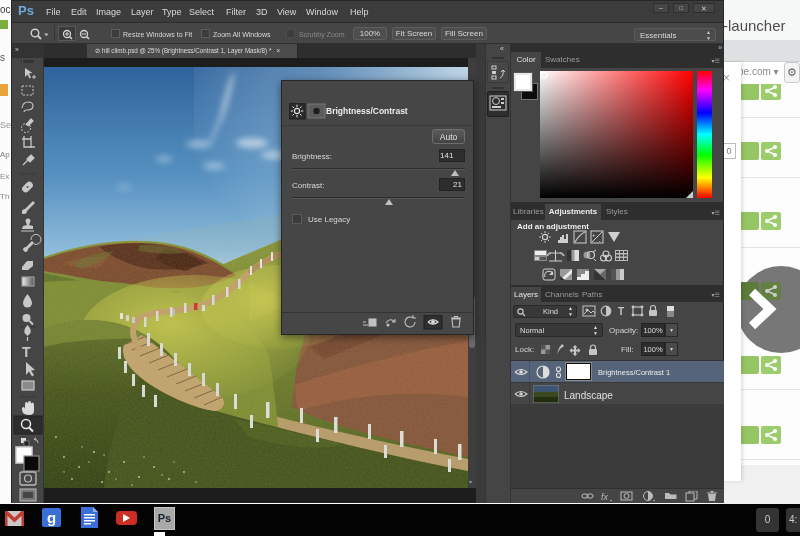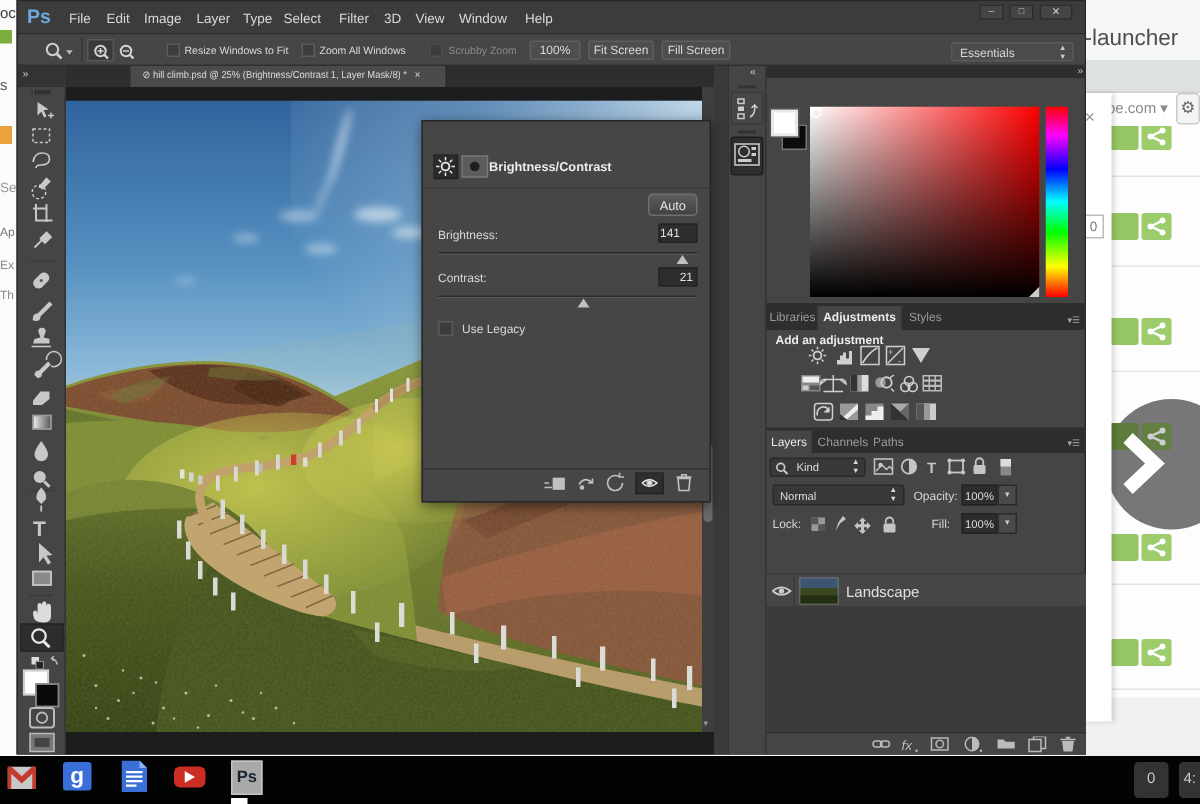--- a/index.html
+++ b/index.html
@@ -443,20 +443,25 @@
           <rect x="13" y="6" width="3" height="2" fill="#ccc"></rect>
           <rect x="13" y="10" width="3" height="2" fill="#ccc"></rect>
           <rect x="4" y="14" width="9" height="2" fill="#ccc"></rect>
         </svg>
     </div>
   </div>
 
   <div class="abs" style="left:498px;top:43px;width:213px;height:459px;background:#454545;border-left:1px solid #333;" id="panels">
 
     <div class="abs" style="left:0;top:0;width:213px;height:8px;background:#2e2e2e;color:#bbb;font-size:7px;text-align:right;line-height:8px;">»&nbsp;</div>
+    <div class="abs" style="left:0;top:8px;width:213px;height:16px;background:#2e2e2e;">
+      <div class="abs" style="left:0;top:0;width:30px;height:16px;background:#454545;color:#e0e0e0;font-size:8px;text-align:center;line-height:16px;">Color</div>
+      <div class="abs" style="left:34px;top:0;color:#9a9a9a;font-size:8px;line-height:16px;">Swatches</div>
+      <div class="abs" style="right:4px;top:5px;color:#aaa;font-size:6px;">▾☰</div>
+    </div>
 
     <div class="abs" style="left:10px;top:39px;width:17px;height:17px;background:#0c0c0c;border:1px solid #777;"></div>
     <div class="abs" style="left:3px;top:29px;width:18px;height:18px;background:#fff;border:2px solid #e8e8e8;outline:1px solid #555;"></div>
 
     <svg class="abs" style="left:29px;top:27px;" width="153" height="127">
       <defs>
         <linearGradient id="satg" x1="0" y1="0" x2="1" y2="0">
             <stop offset="0" stop-color="#fff"></stop>
             <stop offset="1" stop-color="#f00"></stop>
           </linearGradient>
@@ -594,21 +599,21 @@
       <div class="abs" style="left:34px;top:0;color:#9a9a9a;font-size:8px;line-height:15px;">Channels</div>
       <div class="abs" style="left:71px;top:0;color:#9a9a9a;font-size:8px;line-height:15px;">Paths</div>
       <div class="abs" style="right:4px;top:4px;color:#aaa;font-size:6px;">▾☰</div>
     </div>
 
     <div class="abs" style="left:2px;top:261px;width:64px;height:13px;background:#383838;border:1px solid #2a2a2a;border-radius:2px;color:#ddd;font-size:7.5px;line-height:12px;">
       <svg style="position:absolute;left:3px;top:2px;" width="9" height="9">
           <circle cx="3.5" cy="3.5" r="2.6" fill="none" stroke="#ccc" stroke-width="1.1"></circle>
           <line x1="5.5" y1="5.5" x2="8" y2="8" stroke="#ccc" stroke-width="1.3"></line>
         </svg>
-      <span style="margin-left:2px;padding-left:15px;">Kind</span><span style="position:absolute;right:3px;top:-1px;font-size:5px;line-height:6px;">▲<br>▼</span>
+      <span style="margin-left:14px;padding-left:15px;">Kind</span><span style="position:absolute;right:3px;top:-1px;font-size:5px;line-height:6px;">▲<br>▼</span>
     </div>
     <svg class="abs" style="left:70px;top:260px;" width="100" height="15" fill="#c5c5c5">
       <rect x="2" y="2" width="12" height="10" fill="none" stroke="#c5c5c5"></rect>
         <circle cx="6" cy="6" r="1.5"></circle>
         <path d="M3 10 l4 -4 l3 3 l2 -2 l2 2" stroke="#c5c5c5" fill="none"></path>
       <circle cx="25" cy="7" r="4.8" fill="none" stroke="#c5c5c5" stroke-width="1.2"></circle>
         <path d="M25 2.2 a4.8 4.8 0 0 1 0 9.6 z"></path>
       <text x="37" y="11" font-size="10" font-weight="bold" font-family="Liberation Serif">T</text>
       <rect x="52" y="3" width="9" height="8" fill="none" stroke="#c5c5c5" stroke-width="1.2"></rect>
         <circle cx="52" cy="3" r="1.4"></circle>
@@ -637,20 +642,37 @@
         </g>
       <path d="M18 12 l2 -6 l3 -4 l2 2 l-4 3 l-3 5 z"></path>
       <path d="M36 3 l2.5 2.5 l-1.5 0 l0 2 l2 0 l0 -1.5 l2.5 2.5 l-2.5 2.5 l0 -1.5 l-2 0 l0 2 l1.5 0 l-2.5 2.5 l-2.5 -2.5 l1.5 0 l0 -2 l-2 0 l0 1.5 l-2.5 -2.5 l2.5 -2.5 l0 1.5 l2 0 l0 -2 l-1.5 0 z"></path>
       <rect x="50" y="7" width="8" height="6" rx="1"></rect>
         <path d="M51.5 7 v-1.5 a2.5 2.5 0 0 1 5 0 v1.5" fill="none" stroke="#c5c5c5" stroke-width="1.2"></path>
     </svg>
     <div class="abs" style="left:110px;top:301px;color:#d5d5d5;font-size:8px;">Fill:</div>
     <div class="abs" style="left:130px;top:298px;width:24px;height:14px;background:#2d2d2d;border:1px solid #222;color:#ddd;font-size:7.5px;text-align:center;line-height:13px;">100%</div>
     <div class="abs" style="left:154px;top:298px;width:13px;height:14px;background:#4a4a4a;border:1px solid #2a2a2a;color:#ccc;font-size:6px;text-align:center;line-height:13px;">▾</div>
 
+    <div class="abs" style="left:0;top:316px;width:213px;height:22px;background:#556478;border-top:1px solid #333;">
+      <svg class="abs" style="left:3px;top:6px;" width="14" height="10">
+          <path d="M1 5 q6 -5 12 0 q-6 5 -12 0" fill="none" stroke="#ddd" stroke-width="1.1"></path>
+          <circle cx="7" cy="5" r="1.8" fill="#ddd"></circle>
+        </svg>
+      <div class="abs" style="left:18px;top:0;width:1px;height:22px;background:#47546a;"></div>
+      <svg class="abs" style="left:25px;top:4px;" width="15" height="15">
+          <circle cx="7" cy="7" r="6" fill="none" stroke="#ddd" stroke-width="1.2"></circle>
+          <path d="M7 1 a6 6 0 0 1 0 12 z" fill="#ddd"></path>
+        </svg>
+      <svg class="abs" style="left:43px;top:5px;" width="10" height="13" fill="none" stroke="#ddd" stroke-width="1.1">
+          <rect x="2.5" y="1" width="4" height="4.5" rx="2"></rect>
+          <rect x="2.5" y="7" width="4" height="4.5" rx="2"></rect>
+        </svg>
+      <div class="abs" style="left:55px;top:2px;width:25px;height:17px;background:#fff;border:1px solid #111;outline:1px solid #888;"></div>
+      <div class="abs" style="left:87px;top:7px;color:#ececec;font-size:7.5px;">Brightness/Contrast 1</div>
+    </div>
     <div class="abs" style="left:0;top:338px;width:213px;height:22px;background:#464646;border-top:1px solid #3a3a3a;">
       <svg class="abs" style="left:3px;top:6px;" width="14" height="10">
           <path d="M1 5 q6 -5 12 0 q-6 5 -12 0" fill="none" stroke="#ccc" stroke-width="1.1"></path>
           <circle cx="7" cy="5" r="1.8" fill="#ccc"></circle>
         </svg>
       <div class="abs" style="left:18px;top:0;width:1px;height:22px;background:#3a3a3a;"></div>
       <svg class="abs" style="left:22px;top:2px;" width="26" height="18">
           <rect width="26" height="18" fill="#3d5570"></rect>
           <rect y="7" width="26" height="11" fill="#3a4820"></rect>
           <rect y="12" width="26" height="6" fill="#242e10"></rect>

